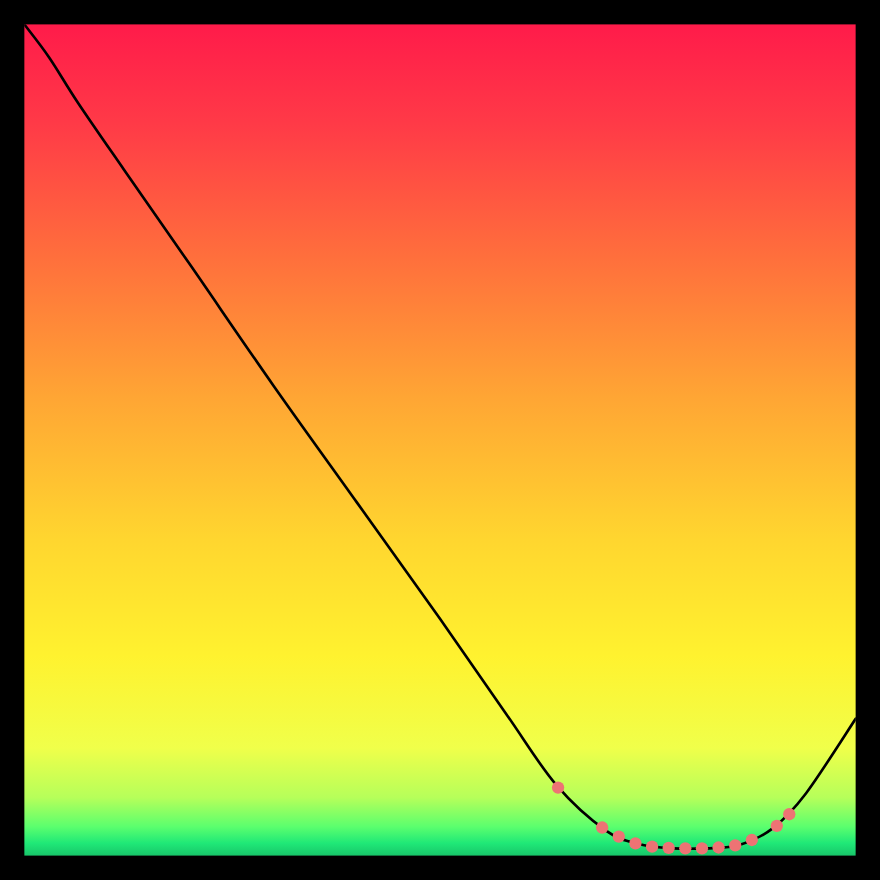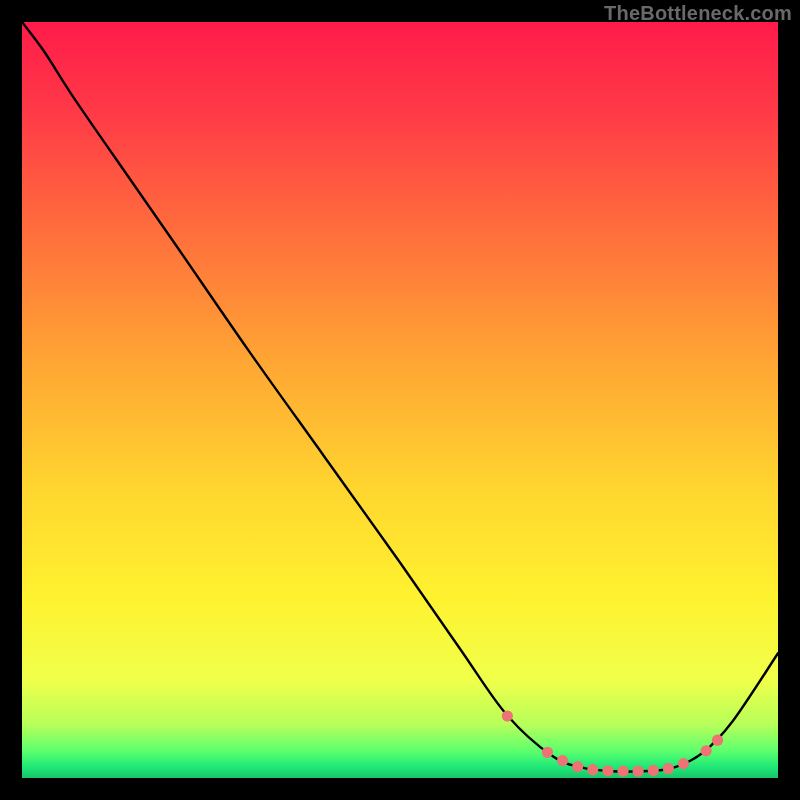--- a/index.html
+++ b/index.html
@@ -69,14 +69,13 @@
           <circle cx="601.02" cy="749.196" r="5.6" fill="#ed7374" stroke="#ed7374" stroke-width="0"></circle>
           <circle cx="616.14" cy="749.196" r="5.6" fill="#ed7374" stroke="#ed7374" stroke-width="0"></circle>
           <circle cx="631.26" cy="748.44" r="5.6" fill="#ed7374" stroke="#ed7374" stroke-width="0"></circle>
           <circle cx="646.38" cy="746.55" r="5.6" fill="#ed7374" stroke="#ed7374" stroke-width="0"></circle>
           <circle cx="661.5" cy="741.636" r="5.6" fill="#ed7374" stroke="#ed7374" stroke-width="0"></circle>
           <circle cx="684.1800000000001" cy="728.784" r="5.6" fill="#ed7374" stroke="#ed7374" stroke-width="0"></circle>
           <circle cx="695.52" cy="718.2" r="5.6" fill="#ed7374" stroke="#ed7374" stroke-width="0"></circle>
         </g>
       </svg>
   </div>
-  <div class="attribution">TheBottleneck.com</div>
 </div>
 
 </body></html>

